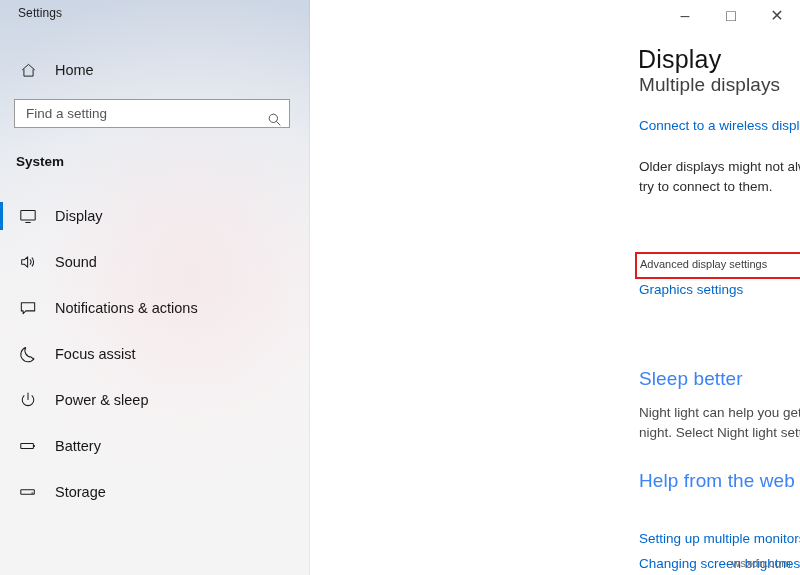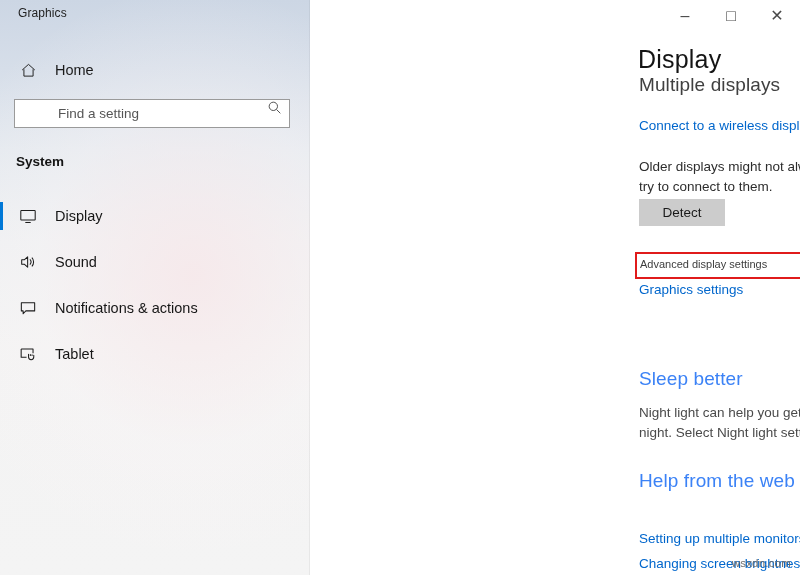--- a/index.html
+++ b/index.html
@@ -79,22 +79,21 @@
   .search-wrap {
     position: absolute;
     left: 14px;
     top: 99px;
     width: 276px;
     height: 29px;
     background: #ffffff;
     border: 1px solid #9a9a9a;
     box-sizing: border-box;
     display: flex;
-    align-items: flex-start;
-    padding-left: 32px;
+    align-items: flex-end;
   }
   .search-input {
     border: 0;
     outline: 0;
     background: transparent;
     font-family: "Liberation Sans", sans-serif;
     font-size: 13.5px;
     color: #3a3a3a;
     padding: 0 0 0 11px;
     flex: 1;
@@ -284,21 +283,21 @@
     letter-spacing: 0.2px;
   }
 </style>
 </head>
 <body>
 
 <div id="app">
 
   <div id="sidebar">
 
-    <div class="app-title">Graphics</div>
+    <div class="app-title">Settings</div>
 
     <div class="home-row">
       <span class="home-icon">
         <svg width="17" height="17" viewBox="0 0 20 20" fill="none" stroke="currentColor" stroke-width="1.1">
           <path d="M2.6 9.4 L10 2.8 L17.4 9.4"></path>
           <path d="M4.6 8.6 V16.6 H15.4 V8.6"></path>
         </svg>
       </span>
       <span class="home-label">Home</span>
     </div>
@@ -340,55 +339,79 @@
 
       <div class="nav-item">
         <span class="nav-ico">
           <svg width="18" height="18" viewBox="0 0 20 20" fill="none" stroke="currentColor" stroke-width="1.15">
             <path d="M2.6 4.2 H17.4 V13.2 H7.6 L4.6 16.4 V13.2 H2.6 Z" stroke-linejoin="round"></path>
           </svg>
         </span>
         <span class="nav-label">Notifications &amp; actions</span>
       </div>
 
-
-
-
-
-      <div class="nav-item">
-        <span class="nav-ico">
-          <svg width="18" height="18" viewBox="0 0 20 20" fill="none" stroke="currentColor" stroke-width="1.15">
-            <path d="M2.4 4.4 H15.6 V9.2 M2.4 4.4 V13.6 H8.4" stroke-linejoin="round"></path>
-            <path d="M10.6 10.2 V13.4 M10.6 13.4 A2.9 2.9 0 0 0 16.4 13.4 V11.4" stroke-linecap="round"></path>
-            <path d="M12.6 11.6 V10.6 M14.5 11.6 V10.9" stroke-linecap="round"></path>
-          </svg>
-        </span>
-        <span class="nav-label">Tablet</span>
-      </div>
+      <div class="nav-item">
+        <span class="nav-ico">
+          <svg width="18" height="18" viewBox="0 0 20 20" fill="none" stroke="currentColor" stroke-width="1.15">
+            <path d="M13.6 13.4 A7.2 7.2 0 0 1 7.4 2.9 A8.1 8.1 0 1 0 16.6 15.4 A7.2 7.2 0 0 1 13.6 13.4 Z" stroke-linejoin="round"></path>
+          </svg>
+        </span>
+        <span class="nav-label">Focus assist</span>
+      </div>
+
+      <div class="nav-item">
+        <span class="nav-ico">
+          <svg width="18" height="18" viewBox="0 0 20 20" fill="none" stroke="currentColor" stroke-width="1.15">
+            <path d="M5.6 5.2 A6.4 6.4 0 1 0 14.4 5.2" stroke-linecap="round"></path>
+            <path d="M10 2.2 V9.4" stroke-linecap="round"></path>
+          </svg>
+        </span>
+        <span class="nav-label">Power &amp; sleep</span>
+      </div>
+
+      <div class="nav-item">
+        <span class="nav-ico">
+          <svg width="18" height="18" viewBox="0 0 20 20" fill="none" stroke="currentColor" stroke-width="1.15">
+            <rect x="2" y="7.2" width="14" height="5.6" rx="0.7"></rect>
+            <path d="M17 9 V11"></path>
+          </svg>
+        </span>
+        <span class="nav-label">Battery</span>
+      </div>
+
+      <div class="nav-item">
+        <span class="nav-ico">
+          <svg width="18" height="18" viewBox="0 0 20 20" fill="none" stroke="currentColor" stroke-width="1.15">
+            <rect x="2" y="7.4" width="15" height="5.2" rx="0.7"></rect>
+            <path d="M14.2 11.2 H15.4" stroke-linecap="round"></path>
+          </svg>
+        </span>
+        <span class="nav-label">Storage</span>
+      </div>
+
 
     </div>
   </div>
 
   <div id="main">
 
     <div id="titlebar">
       <div class="win-btn">–</div>
       <div class="win-btn">□</div>
       <div class="win-btn close">✕</div>
     </div>
 
     <div class="under-heading">Multiple displays</div>
 
     <div class="page-title">Display</div>
 
     <div class="content-link" id="link-wireless">Connect to a wireless display</div>
 
     <div class="body-text" id="text-older">Older displays might not always connect automatically. Select Detect to try to connect to them.</div>
 
-    <button class="detect-btn">Detect</button>
 
     <div class="adv-link">Advanced display settings</div>
     <div class="highlight-box"></div>
 
     <div class="content-link" id="link-graphics">Graphics settings</div>
 
     <div class="section-heading" id="heading-sleep">Sleep better</div>
     <div class="body-text" id="text-nightlight">Night light can help you get to sleep by displaying warmer colors at night. Select Night light settings to set things up.</div>
 
     <div class="section-heading" id="heading-help">Help from the web</div>

